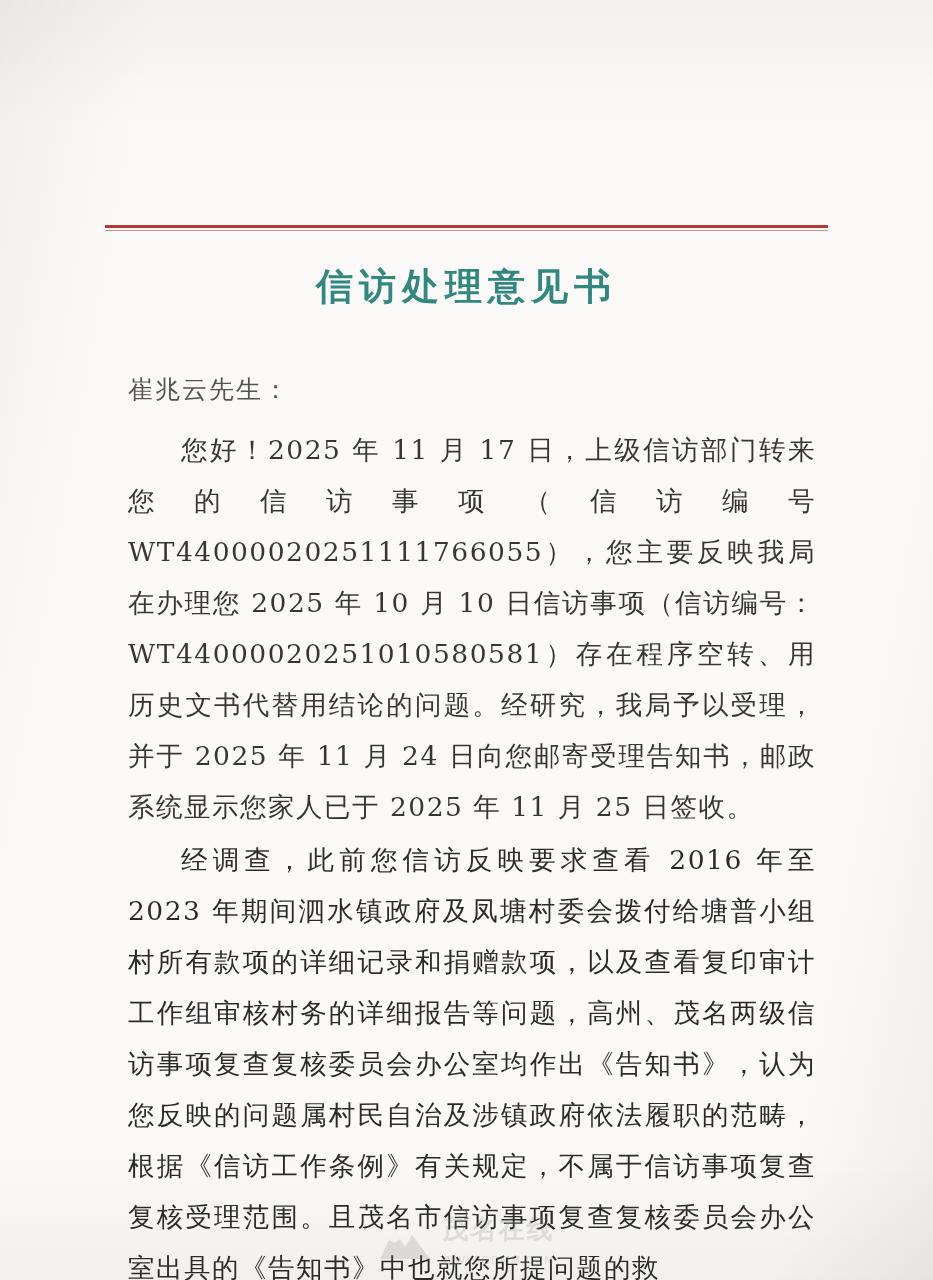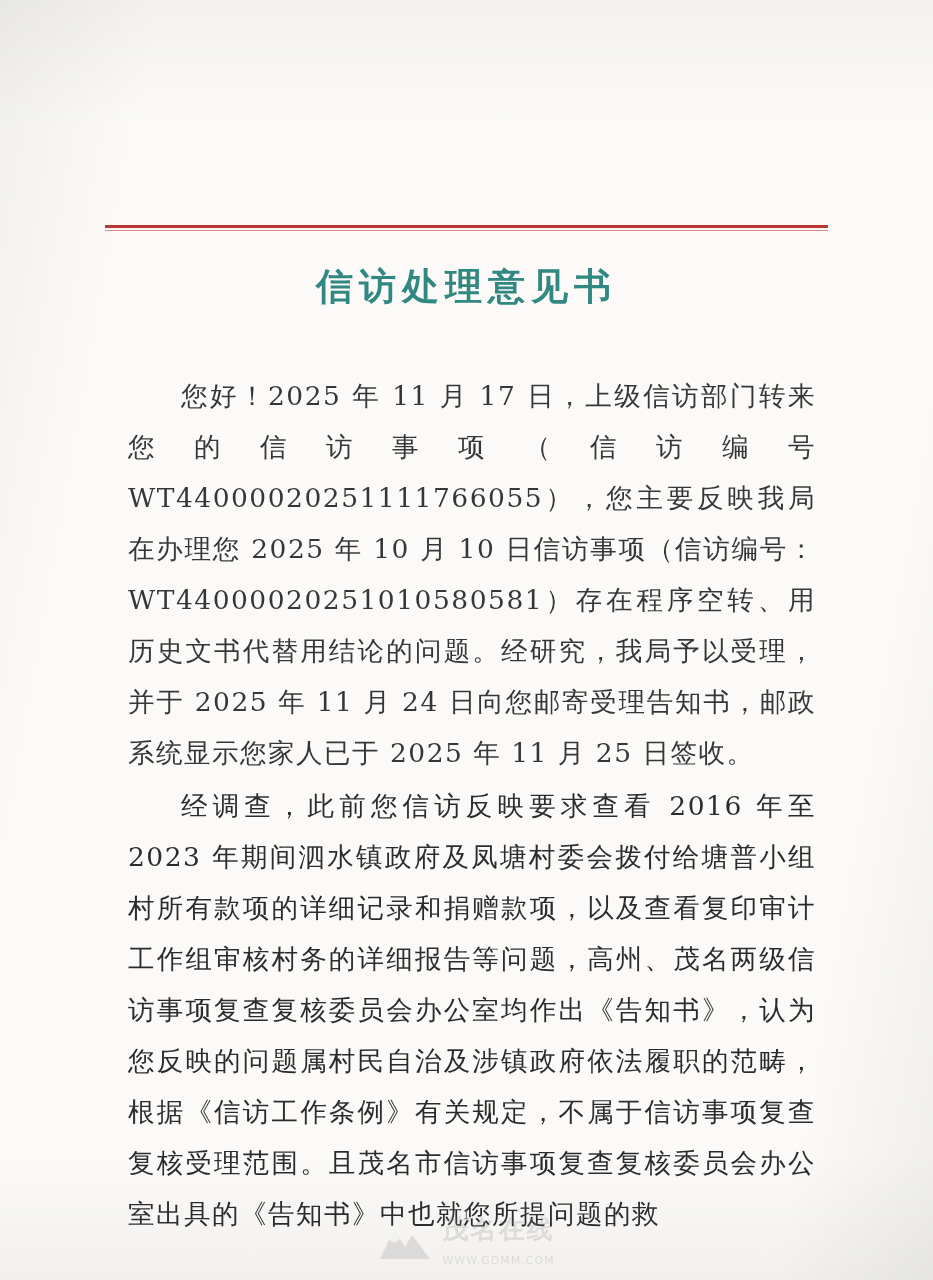--- a/index.html
+++ b/index.html
@@ -173,20 +173,21 @@
 <body>
 
 <div class="page">
   <div class="paper-shade"></div>
 
   <div class="letterhead-rule"></div>
 
   <div class="doc-title">信访处理意见书</div>
 
   <div class="body-area">
+    <div class="salutation">崔兆云先生：</div>
 
     <p class="para p1">您好！2025 年 11 月 17 日，上级信访部门转来您的信访事项（信访编号 WT44000020251111766055），您主要反映我局在办理您 2025 年 10 月 10 日信访事项（信访编号：WT44000020251010580581）存在程序空转、用历史文书代替用结论的问题。经研究，我局予以受理，并于 2025 年 11 月 24 日向您邮寄受理告知书，邮政系统显示您家人已于 2025 年 11 月 25 日签收。</p>
 
     <p class="para p2">经调查，此前您信访反映要求查看 2016 年至 2023 年期间泗水镇政府及凤塘村委会拨付给塘普小组村所有款项的详细记录和捐赠款项，以及查看复印审计工作组审核村务的详细报告等问题，高州、茂名两级信访事项复查复核委员会办公室均作出《告知书》，认为您反映的问题属村民自治及涉镇政府依法履职的范畴，根据《信访工作条例》有关规定，不属于信访事项复查复核受理范围。且茂名市信访事项复查复核委员会办公室出具的《告知书》中也就您所提问题的救</p>
   </div>
 
   <div class="page-number">1</div>
 
   <div class="watermark">
     <div class="watermark-logo">

